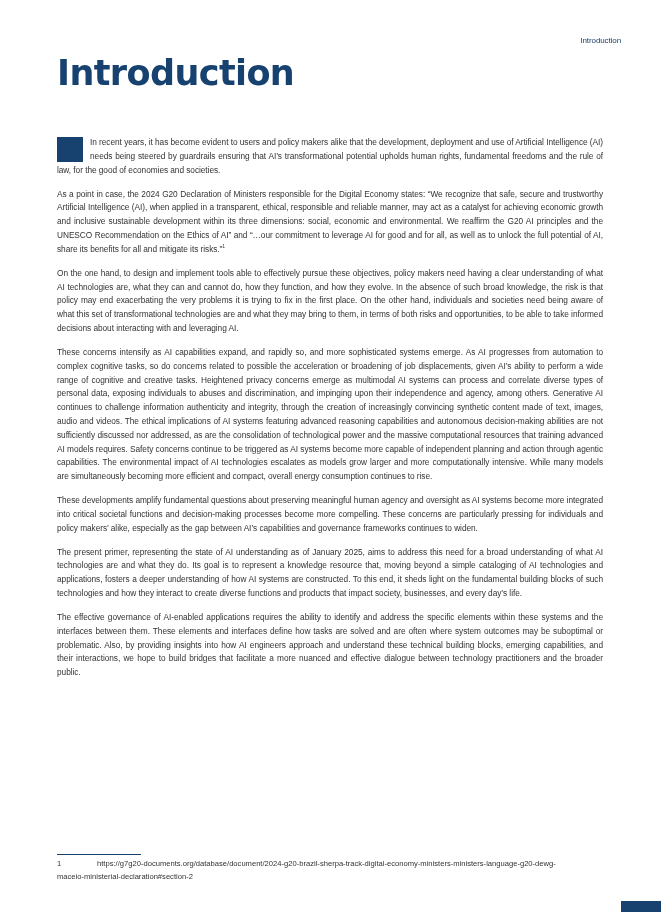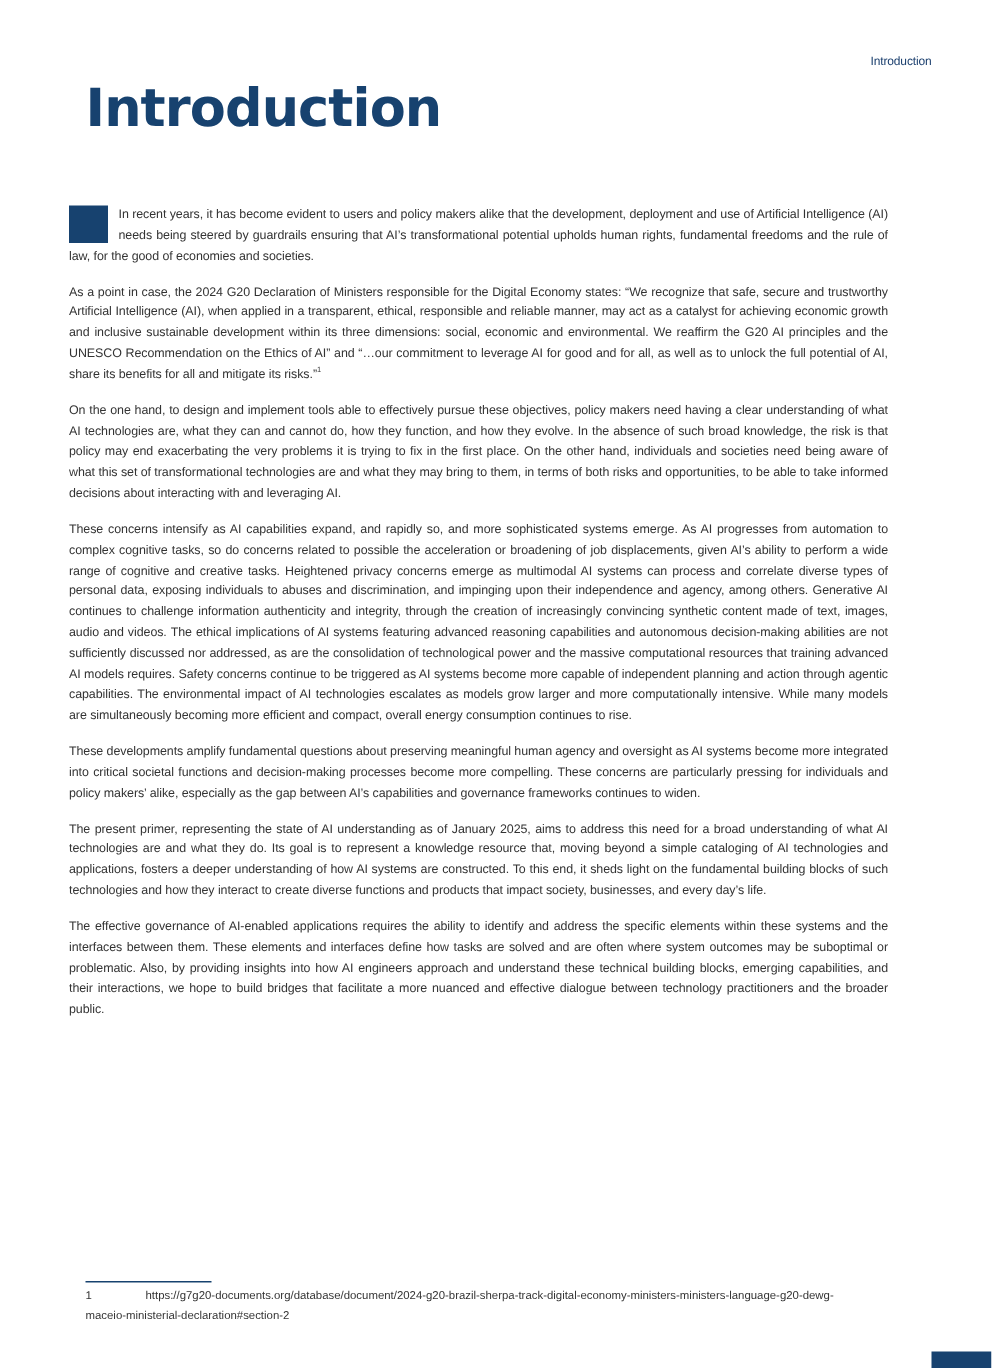--- a/index.html
+++ b/index.html
@@ -26,21 +26,21 @@
       left: 57px;
       font-size: 35px;
       font-weight: bold;
       color: #17426f;
       font-family: "DejaVu Sans", sans-serif;
       letter-spacing: -0.6px;
     }
     .body-text {
       position: absolute;
       top: 136px;
-      left: 46px;
+      left: 57px;
       width: 546px;
     }
     .para {
       font-size: 8.3px;
       line-height: 13.8px;
       text-align: justify;
       color: #333333;
       margin-bottom: 10.2px;
       letter-spacing: -0.05px;
     }

